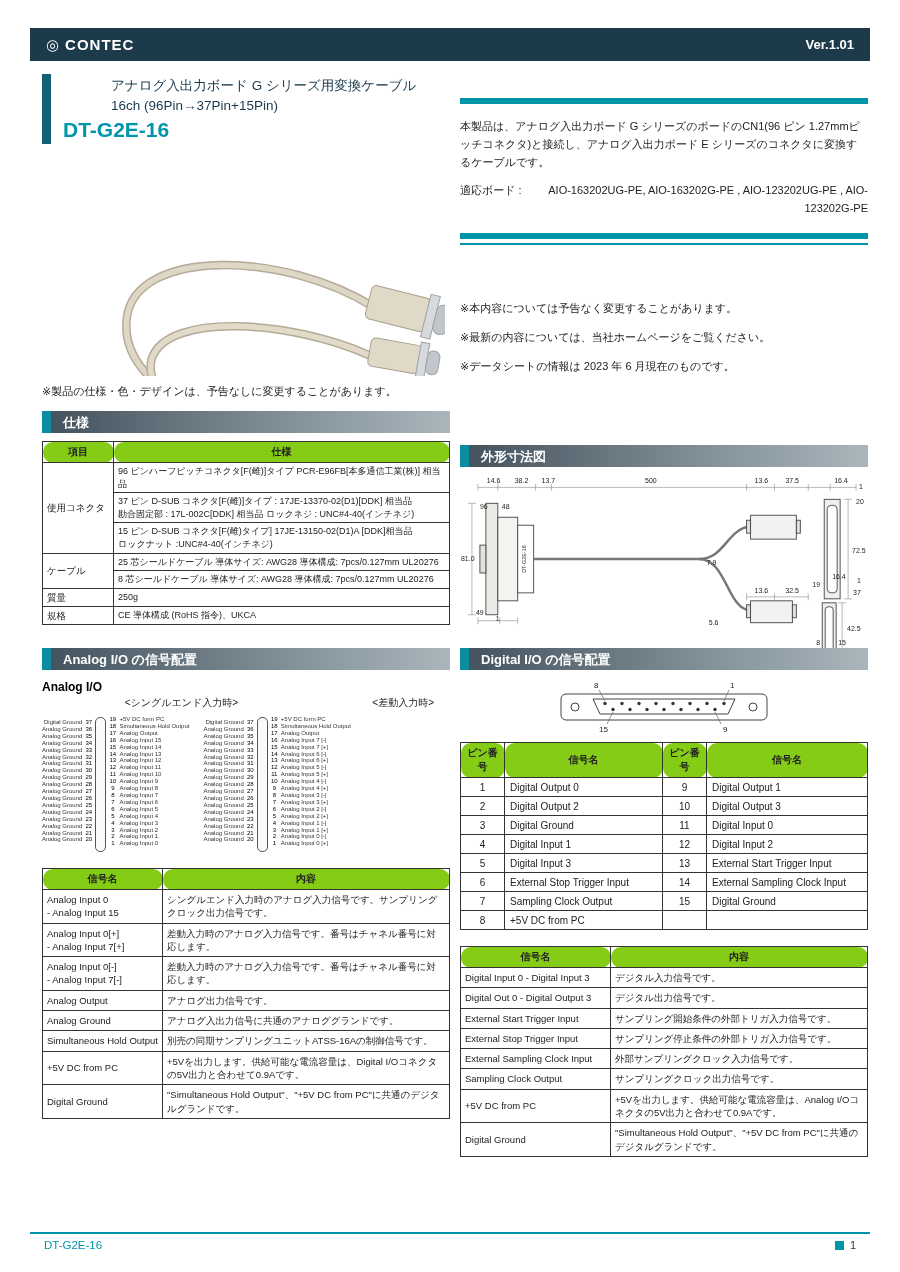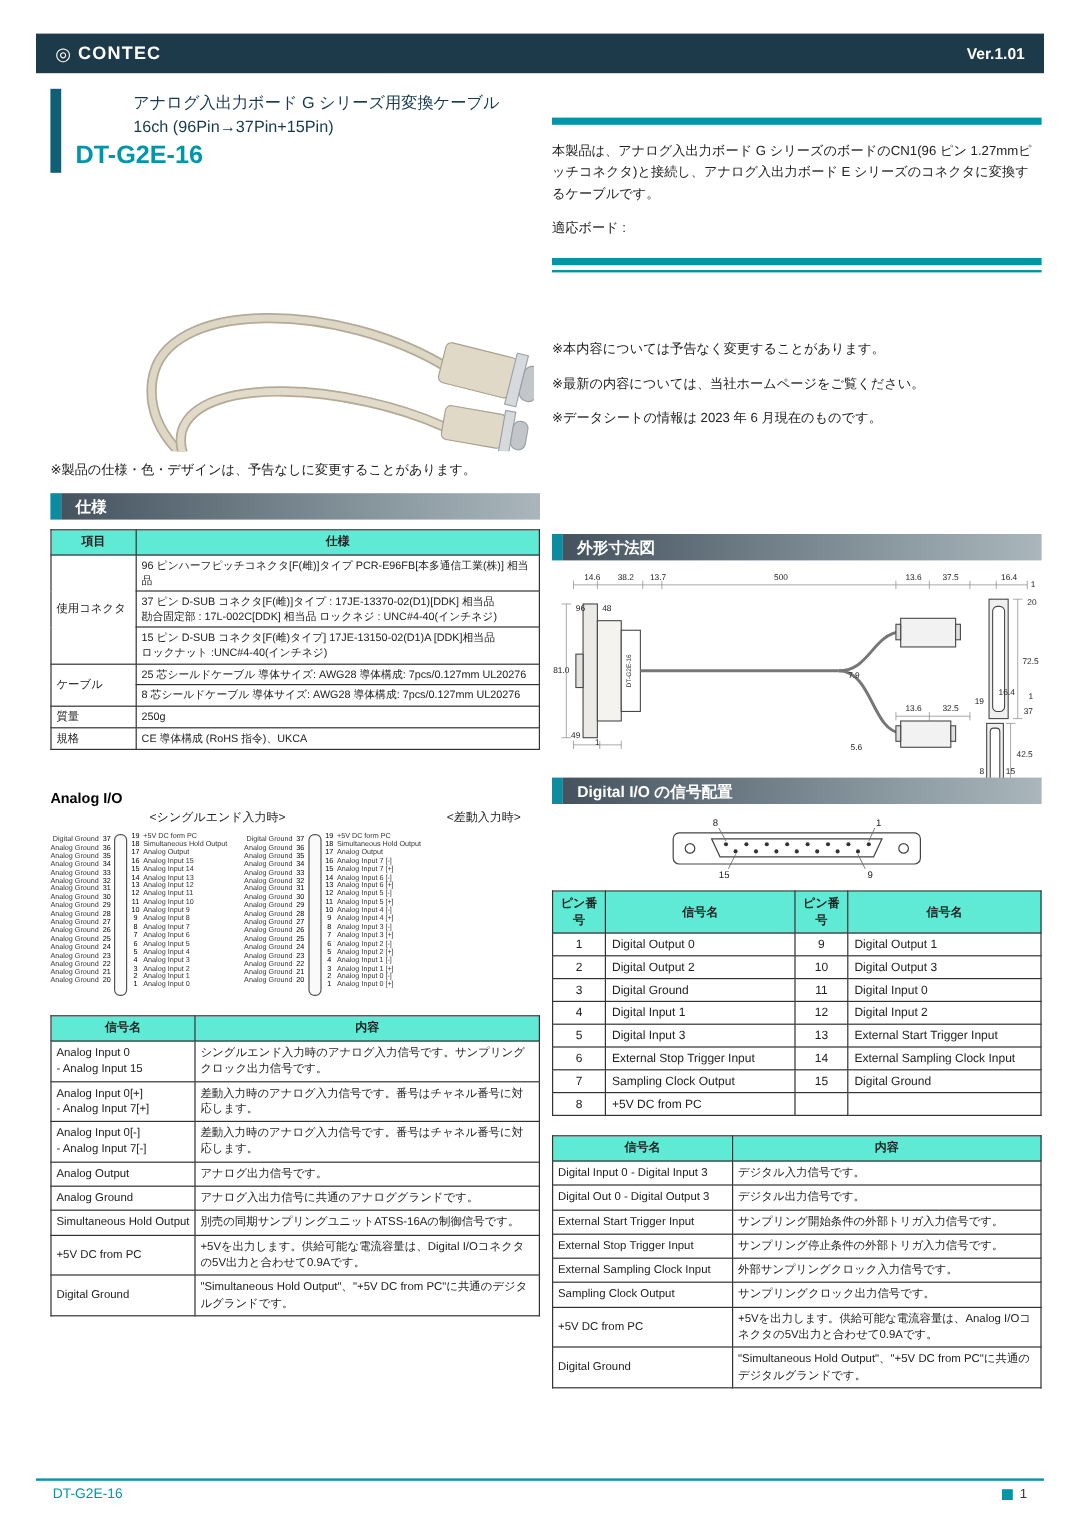--- a/index.html
+++ b/index.html
@@ -41,21 +41,21 @@
   #sec-analog { top:648px; left:42px;  }
   #sec-digital{ top:648px; left:460px; }
   .sec-head { display:flex; height:22px; }
   .sec-head .sq { width:9px; background:#0b8ca0; }
   .sec-head .sec-title { flex:1; background:linear-gradient(90deg,#44535e 0%,#7d8c94 55%,#aab6bc 100%);
                          color:#fff; font-weight:bold; font-size:13px; padding:3px 0 0 12px; box-sizing:border-box; }
 
   
   table { border-collapse:collapse; width:100%; }
   th,td { border:1px solid #333; text-align:left; vertical-align:middle; }
-  thead th { background:#5eead4; text-align:center; font-weight:bold; padding:3px 2px; }
+  thead th { background:#84cc16; text-align:center; font-weight:bold; padding:3px 2px;border-radius:10px; }
 
   
   .spec-table { margin-top:8px; font-size:9px; line-height:1.4; }
   .spec-table thead th { font-size:10px; }
   .spec-table th.item { width:62px; font-weight:normal; background:#fff; padding:2px 4px; font-size:9.5px; }
   .spec-table td { padding:2px 4px; white-space:pre-line; }
 
   
   .dims-svg { margin-top:6px; display:block; }
   .dimtext { font-size:7px; fill:#222; }
@@ -137,20 +137,21 @@
     </g>
     <rect x="196" y="258" width="34" height="15" rx="2" fill="#f4f2ea" stroke="#b5ac99" transform="rotate(-18 213 266)"></rect>
   </svg>
   <div class="photo-note">※製品の仕様・色・デザインは、予告なしに変更することがあります。</div>
 
   <div class="intro-right">
     <div class="bar-thick"></div>
     <div class="desc">本製品は、アナログ入出力ボード G シリーズのボードのCN1(96 ピン 1.27mmピッチコネクタ)と接続し、アナログ入出力ボード E シリーズのコネクタに変換するケーブルです。</div>
     <div class="boards">
       <span class="lbl">適応ボード : </span>
+      <span class="val">AIO-163202UG-PE, AIO-163202G-PE , AIO-123202UG-PE , AIO-123202G-PE</span>
     </div>
     <div class="bars2">
       <div class="bar-thick"></div>
       <div class="bar-thin"></div>
     </div>
     <div class="notes">
         <div class="note-line">※本内容については予告なく変更することがあります。</div>
         <div class="note-line">※最新の内容については、当社ホームページをご覧ください。</div>
         <div class="note-line">※データシートの情報は 2023 年 6 月現在のものです。</div>
       </div>
@@ -289,20 +290,24 @@
         <text x="250" y="152" class="dimtext">5.6</text>
         <text x="16" y="142" class="dimtext">49</text>
         <text x="36" y="148" class="dimtext">1</text>
         <text x="358" y="172" class="dimtext">8</text>
         <text x="380" y="172" class="dimtext">15</text>
         <text x="384" y="181" class="dimtext">[mm]</text>
       </svg>
   </div>
 
   <div class="sec" id="sec-analog">
+    <div class="sec-head">
+      <span class="sq"></span>
+      <span class="sec-title">Analog I/O の信号配置</span>
+    </div>
     <div class="aio-heading">Analog I/O</div>
     <div class="dlabels">
       <span class="dlabel">&lt;シングルエンド入力時&gt;</span>
       <span class="dlabel">&lt;差動入力時&gt;</span>
     </div>
     <div class="diagrams">
       <div class="pindiag">
         <div class="pcol left">
             <div class="pin-row">
               <span class="pl">Digital Ground</span>

